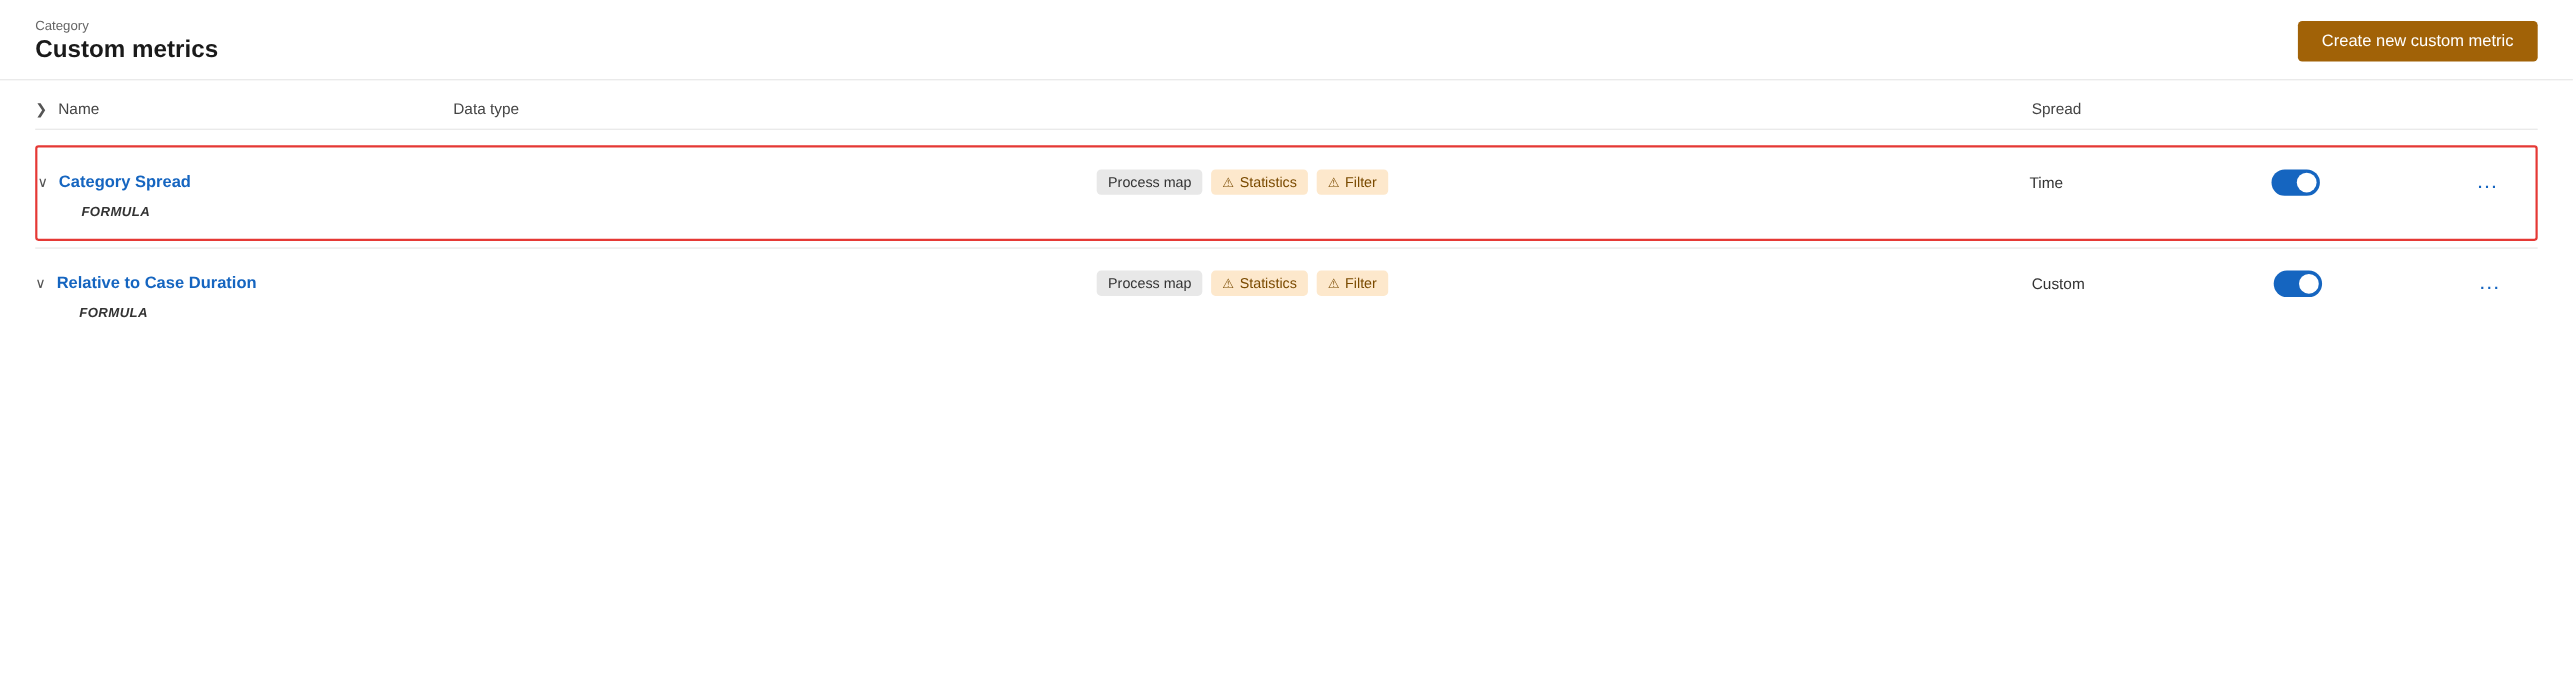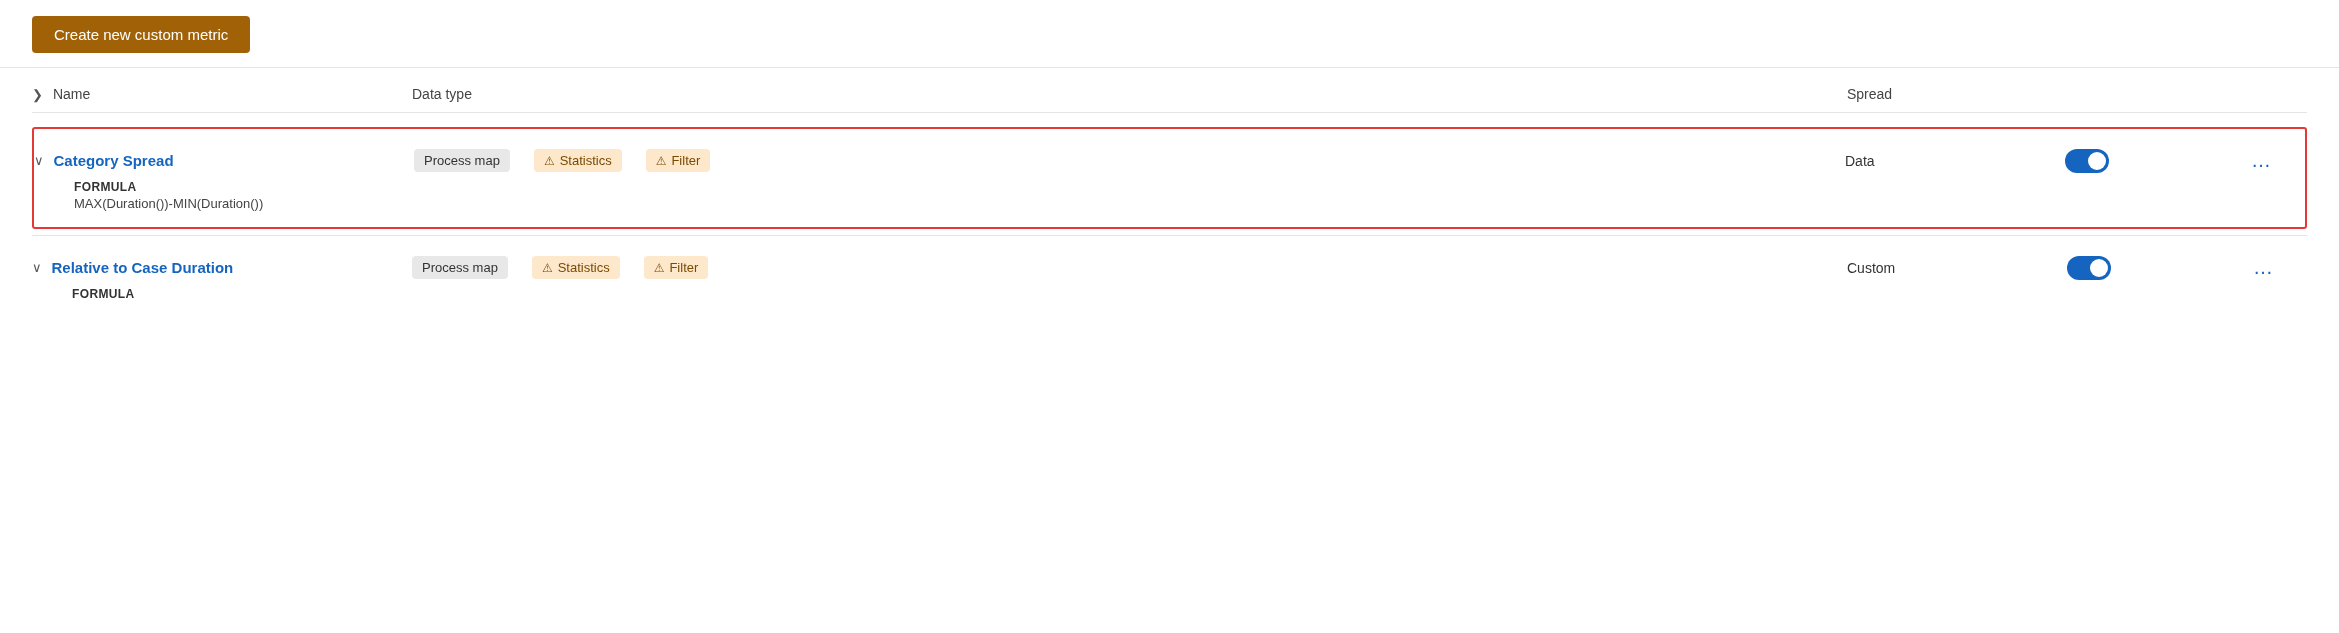--- a/index.html
+++ b/index.html
@@ -70,20 +70,21 @@
 
     .row-main {
       display: grid;
       grid-template-columns: 380px 1fr 220px 180px 60px;
       padding: 18px 0 6px 0;
       align-items: center;
     }
 
     .row-sub {
       padding: 0 0 16px 40px;
+      font-style: italic;
     }
 
     .row-sub .formula-label {
       font-size: 12px;
       font-weight: 700;
       color: #333;
       margin-bottom: 2px;
       letter-spacing: 0.03em;
     }
 
@@ -108,21 +109,22 @@
     .metric-name {
       font-size: 15px;
       font-weight: 600;
       color: #1565c0;
       cursor: pointer;
     }
 
     .metric-type-cell {
       display: flex;
       align-items: center;
-      gap: 24px;
+      gap: 8px;
+      justify-content: center;
     }
 
     .badge {
       display: inline-flex;
       align-items: center;
       gap: 5px;
       padding: 4px 10px;
       border-radius: 4px;
       font-size: 13px;
       font-weight: 500;
@@ -185,20 +187,24 @@
       font-size: 20px;
       color: #1565c0;
       letter-spacing: 1px;
       padding: 2px 6px;
     }
   </style>
 </head>
 <body>
 
 <div class="header">
+  <div class="header-left">
+    <div class="category-label">Category</div>
+    <div class="page-title">Custom metrics</div>
+  </div>
   <button class="create-btn">Create new custom metric</button>
 </div>
 
 <div class="table-container">
 
   <div class="table-header">
     <div class="col-name">
       <span class="expand-all-icon">❯</span>
       <span>Name</span>
     </div>
@@ -219,34 +225,33 @@
         </span>
         <span class="badge badge-orange">
           <span class="badge-icon">⚠</span>
           <span>Statistics</span>
         </span>
         <span class="badge badge-orange">
           <span class="badge-icon">⚠</span>
           <span>Filter</span>
         </span>
       </div>
-      <div class="data-type-cell">Data</div>
+      <div class="data-type-cell">Time</div>
       <div class="enabled-cell">
         <label class="toggle">
 
           <span class="toggle-slider"></span>
         </label>
       </div>
       <div>
         <button class="more-btn">…</button>
       </div>
     </div>
     <div class="row-sub">
       <div class="formula-label">FORMULA</div>
-      <div class="formula-value">MAX(Duration())-MIN(Duration())</div>
     </div>
   </div>
 
   <div style="border-top: 1px solid #e5e5e5; margin-top: 6px;">
     <div class="row-main">
       <div class="name-cell">
         <span class="chevron">∨</span>
         <span class="metric-name">Relative to Case Duration</span>
       </div>
       <div class="metric-type-cell">

